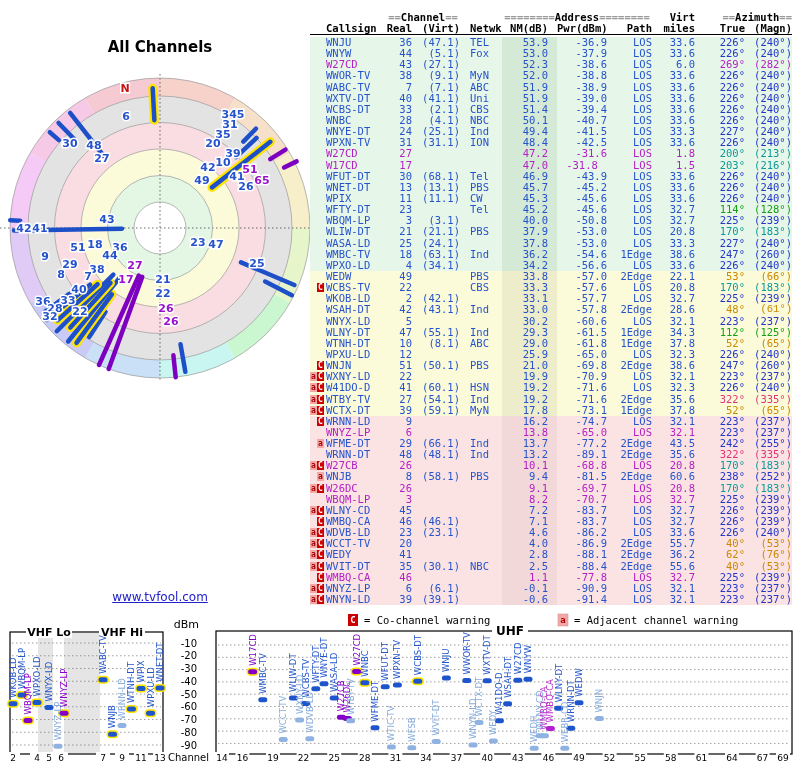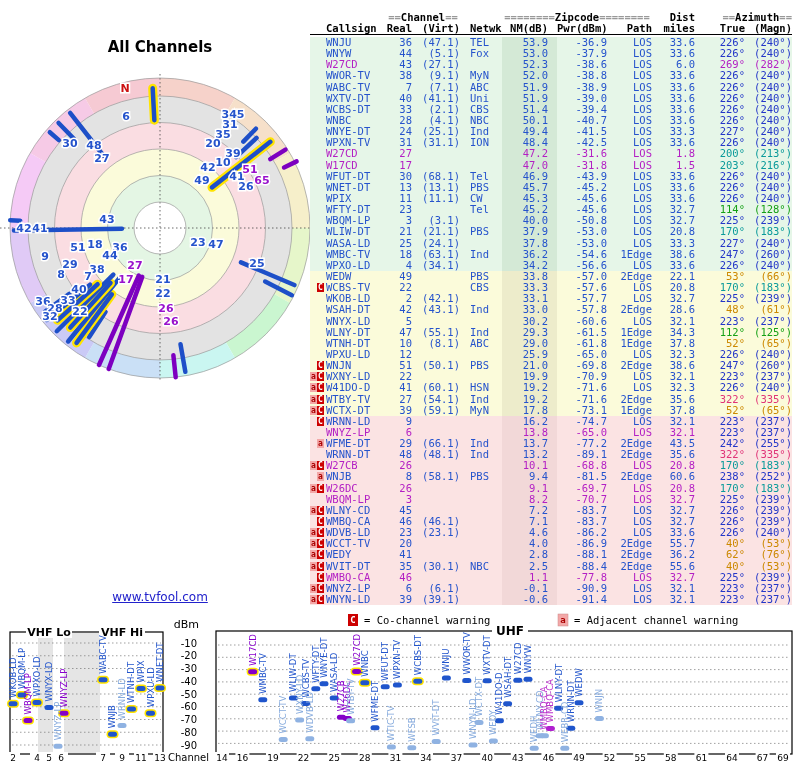--- a/index.html
+++ b/index.html
@@ -153,22 +153,22 @@
     </svg>
 
 
   <a class="link">www.tvfool.com</a>
 
   <div id="tbl">
     <div id="thead1" class="hrow">
         <span class="h-sp76"></span>
         <span class="h-ch"><span class="eq">==</span><span>Channel</span><span class="eq">==</span></span>
         <span class="h-sp42"></span>
-        <span class="h-sig"><span class="eq">========</span><span>Zipcode</span><span class="eq">========</span></span>
-        <span class="h-dist">Dist</span>
+        <span class="h-sig"><span class="eq">========</span><span>Address</span><span class="eq">========</span></span>
+        <span class="h-dist">Virt</span>
         <span class="h-az"><span class="eq">==</span><span>Azimuth</span><span class="eq">==</span></span>
       </div>
     <div id="thead2" class="hrow h2">
         <span class="c-mk"></span>
         <span class="c-cs">Callsign</span>
         <span class="c-real">Real</span>
         <span class="c-virt">(Virt)</span>
         <span class="c-net">Netwk</span>
         <span class="c-nm">NM(dB)</span>
         <span class="c-pwr">Pwr(dBm)</span>
@@ -321,21 +321,21 @@
           <span class="c-true" style="color: rgb(10, 154, 154);">200°</span>
           <span class="c-magn" style="color: rgb(10, 154, 154);">(213°)</span>
         </div>
         <div class="drow bg-g">
           <span class="c-mk"></span>
           <span class="c-cs" style="color: rgb(179, 31, 196);">W17CD</span>
           <span class="c-real" style="color: rgb(179, 31, 196);">17</span>
           <span class="c-virt" style="color: rgb(179, 31, 196);"></span>
           <span class="c-net" style="color: rgb(179, 31, 196);"></span>
           <span class="c-nm nm-g" style="color: rgb(179, 31, 196);">47.0</span>
-          <span class="c-pwr" style="color: rgb(179, 31, 196);">-31.8</span>
+          <span class="c-pwr" style="color: rgb(179, 31, 196); text-align: center;">-31.8</span>
           <span class="c-path" style="color: rgb(179, 31, 196);">LOS</span>
           <span class="c-mi" style="color: rgb(179, 31, 196);">1.5</span>
           <span class="c-true" style="color: rgb(10, 154, 154);">203°</span>
           <span class="c-magn" style="color: rgb(10, 154, 154);">(216°)</span>
         </div>
         <div class="drow bg-g">
           <span class="c-mk"></span>
           <span class="c-cs" style="color: rgb(37, 83, 204);">WFUT-DT</span>
           <span class="c-real" style="color: rgb(37, 83, 204);">30</span>
           <span class="c-virt" style="color: rgb(37, 83, 204);">(68.1)</span>
@@ -496,21 +496,21 @@
           <span class="c-mk"></span>
           <span class="c-cs" style="color: rgb(37, 83, 204);">WSAH-DT</span>
           <span class="c-real" style="color: rgb(37, 83, 204);">42</span>
           <span class="c-virt" style="color: rgb(37, 83, 204);">(43.1)</span>
           <span class="c-net" style="color: rgb(37, 83, 204);">Ind</span>
           <span class="c-nm nm-y" style="color: rgb(37, 83, 204);">33.0</span>
           <span class="c-pwr" style="color: rgb(37, 83, 204);">-57.8</span>
           <span class="c-path" style="color: rgb(37, 83, 204);">2Edge</span>
           <span class="c-mi" style="color: rgb(37, 83, 204);">28.6</span>
           <span class="c-true" style="color: rgb(204, 136, 0);">48°</span>
-          <span class="c-magn" style="color: rgb(204, 136, 0);">(61°)</span>
+          <span class="c-magn" style="color: rgb(204, 136, 0); font-family: Liberation Mono, monospace;">(61°)</span>
         </div>
         <div class="drow bg-y">
           <span class="c-mk"></span>
           <span class="c-cs" style="color: rgb(37, 83, 204);">WNYX-LD</span>
           <span class="c-real" style="color: rgb(37, 83, 204);">5</span>
           <span class="c-virt" style="color: rgb(37, 83, 204);"></span>
           <span class="c-net" style="color: rgb(37, 83, 204);"></span>
           <span class="c-nm nm-y" style="color: rgb(37, 83, 204);">30.2</span>
           <span class="c-pwr" style="color: rgb(37, 83, 204);">-60.6</span>
           <span class="c-path" style="color: rgb(37, 83, 204);">LOS</span>

